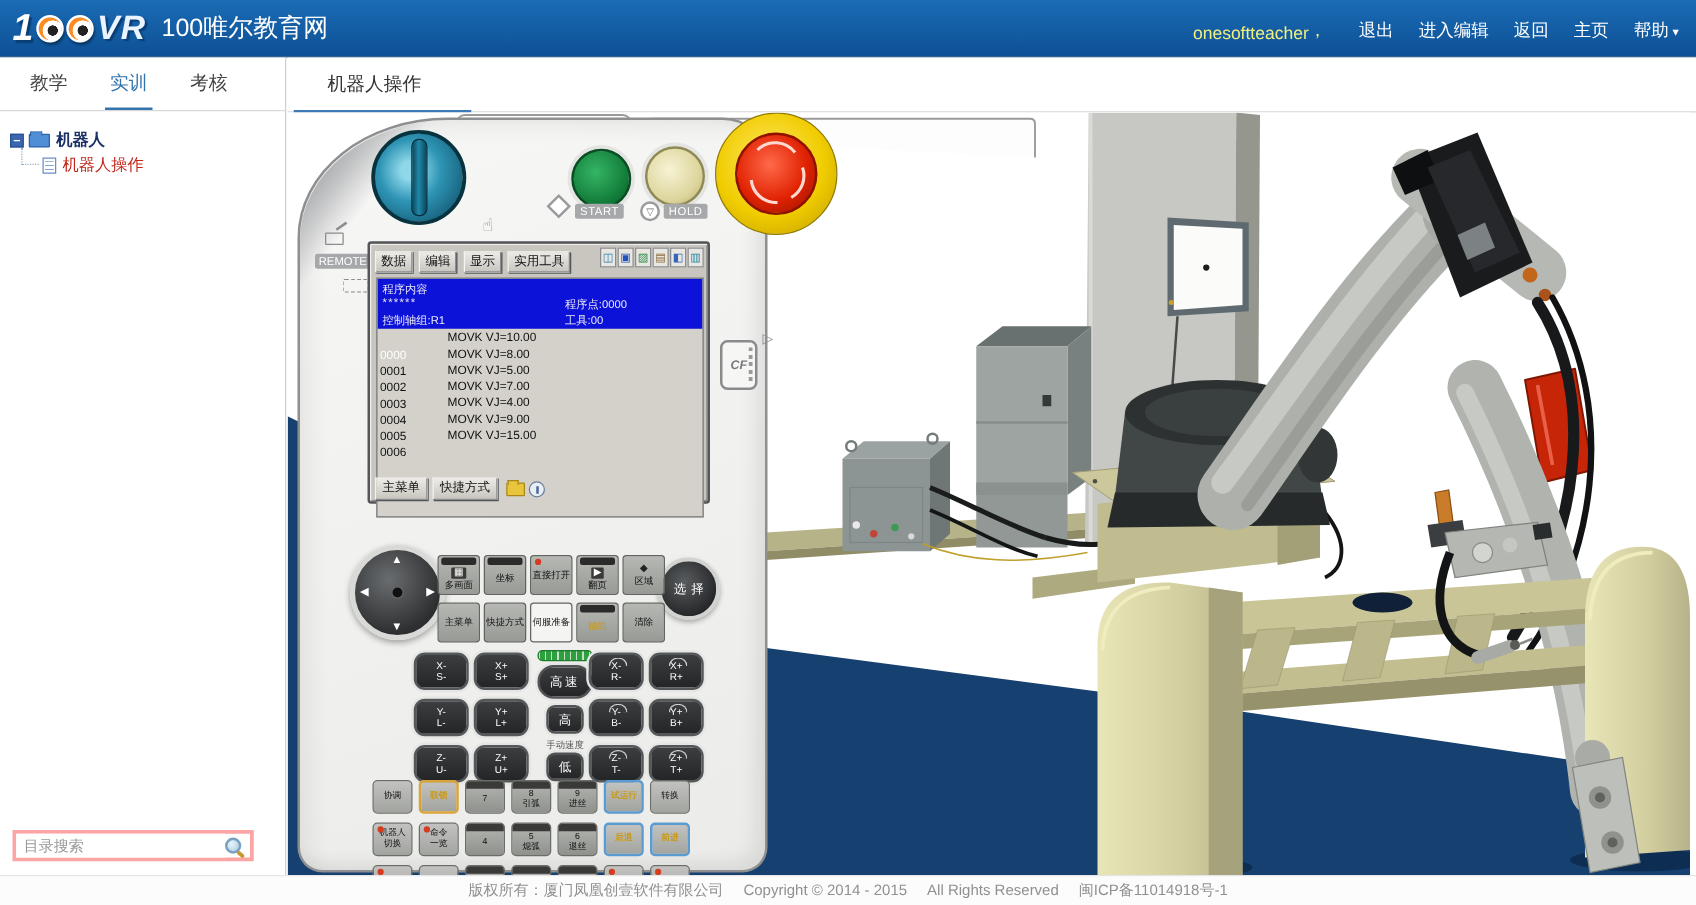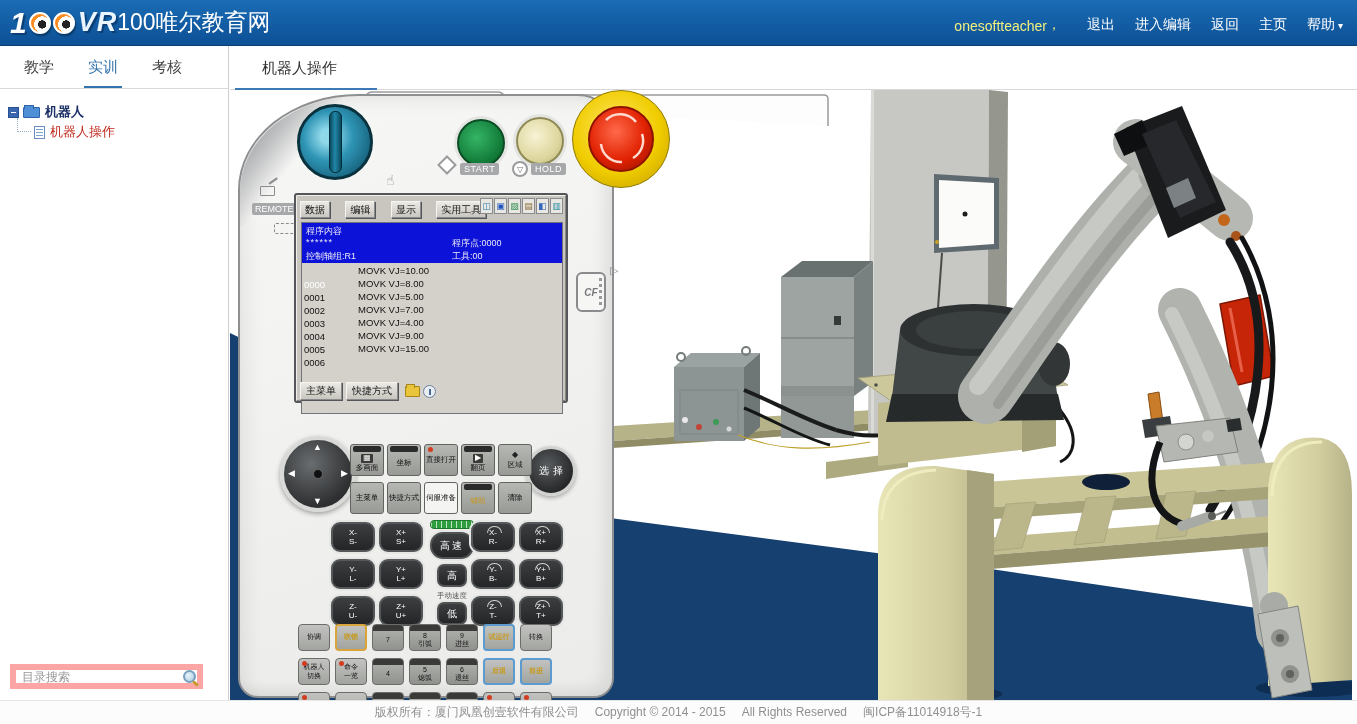--- a/index.html
+++ b/index.html
@@ -11,21 +11,21 @@
     background:linear-gradient(#1a6cb4,#0d5096); border-bottom:1px solid #0a3e75;
     display:flex; align-items:center; }
   .logo { display:flex; align-items:center; margin-left:10px; cursor:pointer; }
   .logo-1 { font-style:italic; font-weight:900; font-size:30px; color:#fff;
     text-shadow:2px 2px 1px #0a3e75; margin-right:1px; }
   .logo-eye { width:22px; height:22px; border-radius:50%; border:2px solid #fff; margin:0 1px;
     background:radial-gradient(circle at 62% 58%, #222 0 26%, #fff 28% 52%, #ff8a1e 54% 100%);
     box-shadow:1px 2px 2px rgba(0,0,0,.4); }
   .logo-vr { font-style:italic; font-weight:900; font-size:27px; color:#eaf4ff;
     text-shadow:2px 2px 1px #0a3e75; margin-left:2px; letter-spacing:1px; }
-  .site-name { color:#fff; font-size:23px; }
+  .site-name { color:#fff; font-size:20px; margin-left:12px; }
   .user-nav { position:absolute; right:14px; top:0; height:34px; display:flex;
     align-items:flex-end; font-size:14px; color:#fff; }
   .user-nav .username { color:#f2ef7e; }
   .user-nav .sep { color:#f2ef7e; margin-right:6px; }
   .user-nav a { color:#fff; text-decoration:none; margin-left:20px; cursor:pointer; }
   .user-nav .chev { font-size:10px; margin-left:3px; }
 
   
   .sidebar { position:absolute; left:0; top:46px; width:229px; height:654px;
     background:#fff; border-right:1px solid #cfcfcf; }
@@ -46,21 +46,21 @@
   .tree-root-label { font-size:13px; font-weight:bold; color:#1a2f66; }
   .tree-child { margin-left:6px; }
   .connector { width:14px; height:14px; border-left:1px dotted #9ab0c4;
     border-bottom:1px dotted #9ab0c4; margin:-8px 3px 6px 3px; flex:none; }
   .doc-icon { width:11px; height:13px; background:#fff; border:1px solid #6b8fc4;
     position:relative; margin-right:5px; flex:none; }
   .doc-icon::after { content:""; position:absolute; left:1px; top:2px; right:1px; height:8px;
     background:repeating-linear-gradient(#7da3d4 0 1px, transparent 1px 3px); }
   .tree-child-label { font-size:13px; color:#c0281c; }
   .search-box { position:absolute; left:10px; top:618px; width:193px; height:25px;
-    border:6px solid #fca5a5; background:#fff; display:flex; align-items:center; }
+    border:3px solid #fca5a5; background:#fff; display:flex; align-items:center; }
   .search-box input { border:none; outline:none; flex:1; height:100%; padding:0 6px;
     font-size:12px; font-family:inherit; color:#333; }
   .search-box input::placeholder { color:#999; }
   .mag { width:13px; height:13px; border:2px solid #7aa0c0; border-radius:50%;
     background:radial-gradient(circle at 35% 35%, #e9f4fb, #a8cbe2); position:relative;
     margin-right:8px; cursor:pointer; flex:none; }
   .mag::after { content:""; position:absolute; width:7px; height:3px; background:#c79a2e;
     transform:rotate(40deg); bottom:-4px; right:-5px; border-radius:2px; }
 
   
@@ -116,21 +116,21 @@
     border:1px solid #8f7a00; display:flex; align-items:center; justify-content:center; cursor:pointer;
     background:radial-gradient(circle at 45% 40%, #ffe96a, #f0cc00 55%, #c7a400 92%); }
   .estop-inner { width:66px; height:66px; border-radius:50%; border:2px solid #8f1200; position:relative;
     background:radial-gradient(circle at 42% 38%, #ff6a4a, #e02202 55%, #9c1400 95%); }
   .estop-inner svg { position:absolute; left:0; top:0; }
 
   .screen-panel { position:absolute; left:56px; top:101px; width:274px; height:210px;
     background:#c9c6c0; border:2px solid #55565a; border-radius:3px;
     box-shadow:inset 1px 1px 0 #efeeea, inset -1px -1px 0 #8a8b86; }
   .menu-row { position:absolute; left:4px; top:4px; height:20px; white-space:nowrap; }
-  .mbtn { display:inline-block; height:17px; padding:0 4px; margin-right:11px; cursor:pointer;
+  .mbtn { display:inline-block; height:17px; padding:0 4px; margin-right:1px; cursor:pointer;
     background:linear-gradient(#eceae5,#c9c6c0); border:1px solid #8a8b8e;
     border-top-color:#f5f4f1; border-left-color:#f5f4f1; box-shadow:1px 1px 0 #55565a;
     font-size:10px; line-height:15px; color:#111; }
   .micons { position:absolute; right:3px; top:3px; display:flex; }
   .micon { width:13px; height:16px; border:1px solid #8a8b8e; background:#e9e7e2; margin-left:1px;
     font-size:9px; text-align:center; line-height:15px; cursor:pointer; }
   .mi0{color:#2b7fb0}.mi1{color:#2255bb}.mi2{color:#2e8f4f}.mi3{color:#8a6d3b}.mi4{color:#3366bb}.mi5{color:#2b8ba6}
   .screen-inner { position:absolute; left:5px; top:27px; width:262px; height:192px;
     background:#d4d1ca; border:1px solid #73747a; overflow:hidden; }
   .scr-header { position:absolute; left:0; top:0; width:100%; height:40px; background:#0d12d8;

